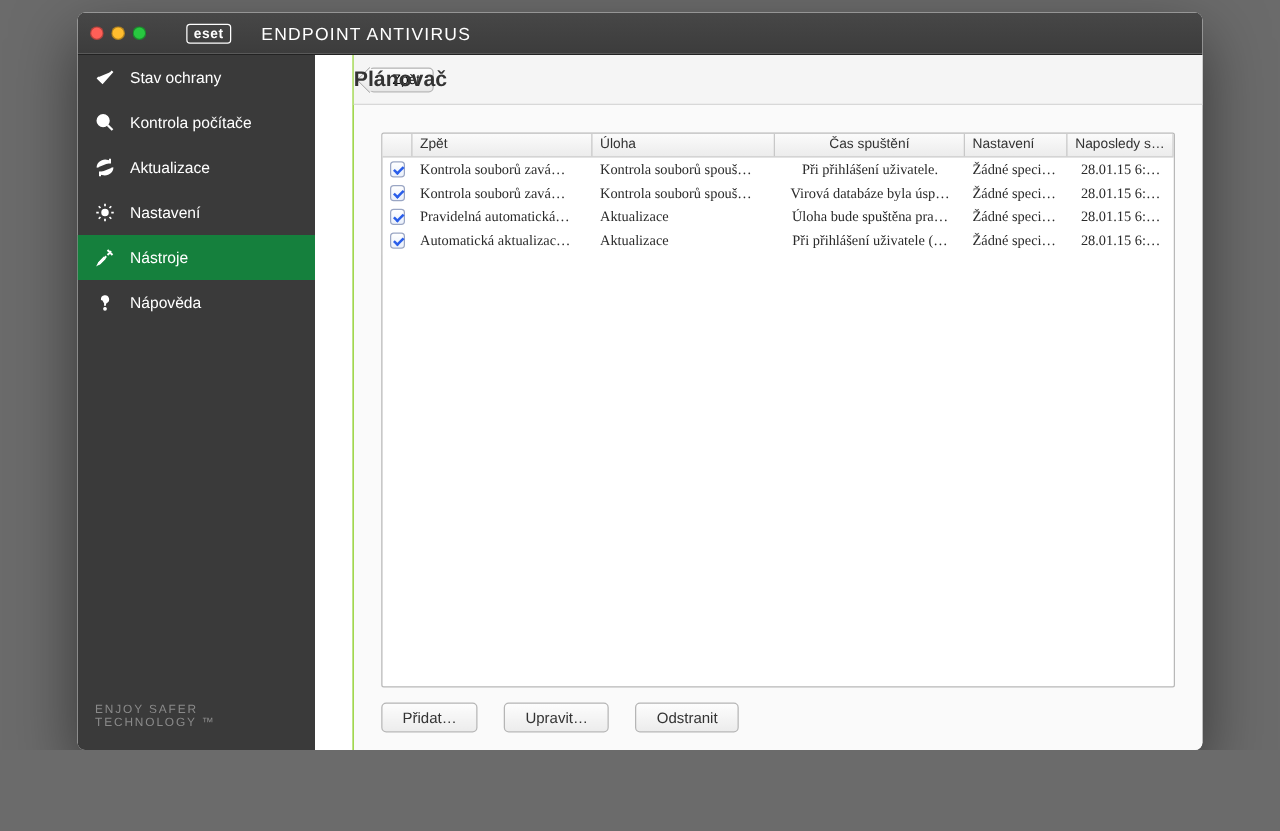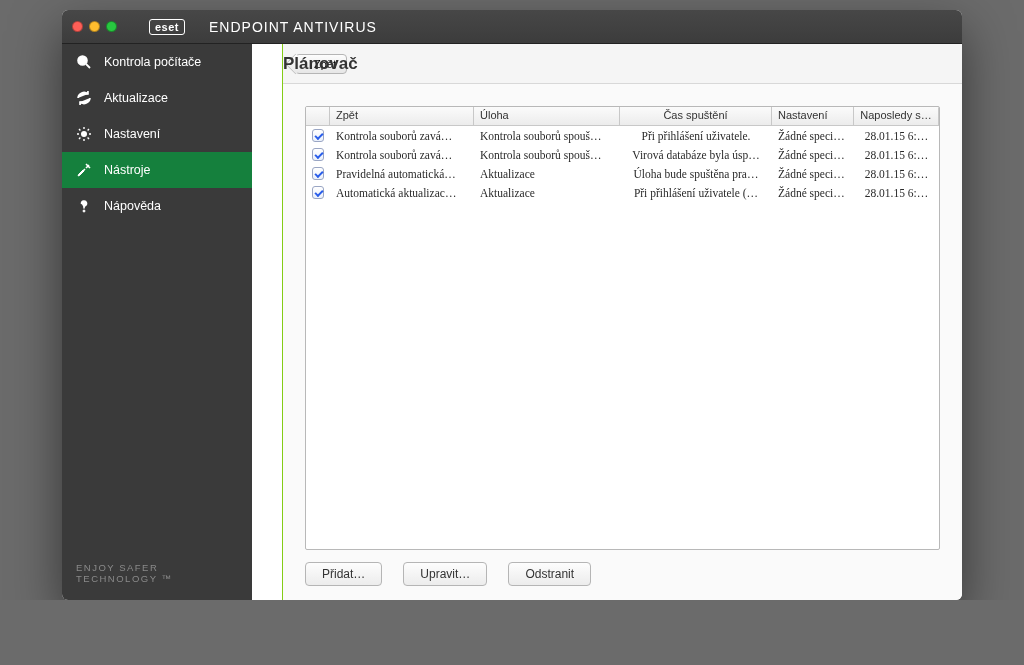--- a/index.html
+++ b/index.html
@@ -189,20 +189,28 @@
       <div class="dot yel"></div>
       <div class="dot grn"></div>
     </div>
     <span class="eset-logo">eset</span>
     <span class="title-text">ENDPOINT ANTIVIRUS</span>
   </div>
 
   <div class="body">
 
     <div class="sidebar">
+      <div class="side-item">
+        <span class="icon">
+          <svg width="16" height="16" viewBox="0 0 16 16" fill="none">
+              <path d="M2 8 L6 12 L14 3" stroke="#fff" stroke-width="2"></path>
+            </svg>
+        </span>
+        <span>Stav ochrany</span>
+      </div>
       <div class="side-item">
         <span class="icon">
           <svg width="16" height="16" viewBox="0 0 16 16" fill="none">
               <circle cx="6.5" cy="6.5" r="4.5" stroke="#fff" stroke-width="1.6"></circle>
               <line x1="10" y1="10" x2="14" y2="14" stroke="#fff" stroke-width="1.8"></line>
             </svg>
         </span>
         <span>Kontrola počítače</span>
       </div>
       <div class="side-item">

